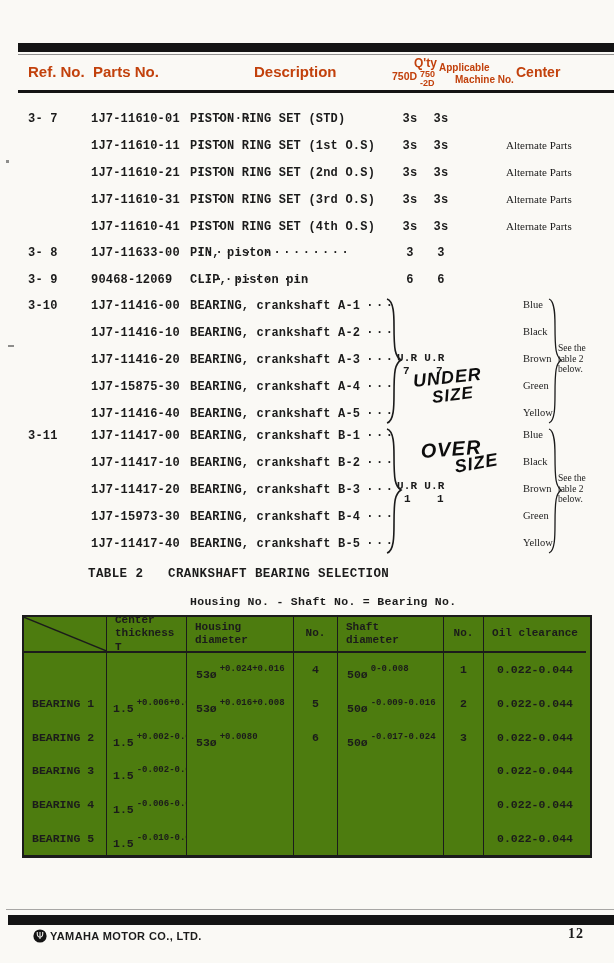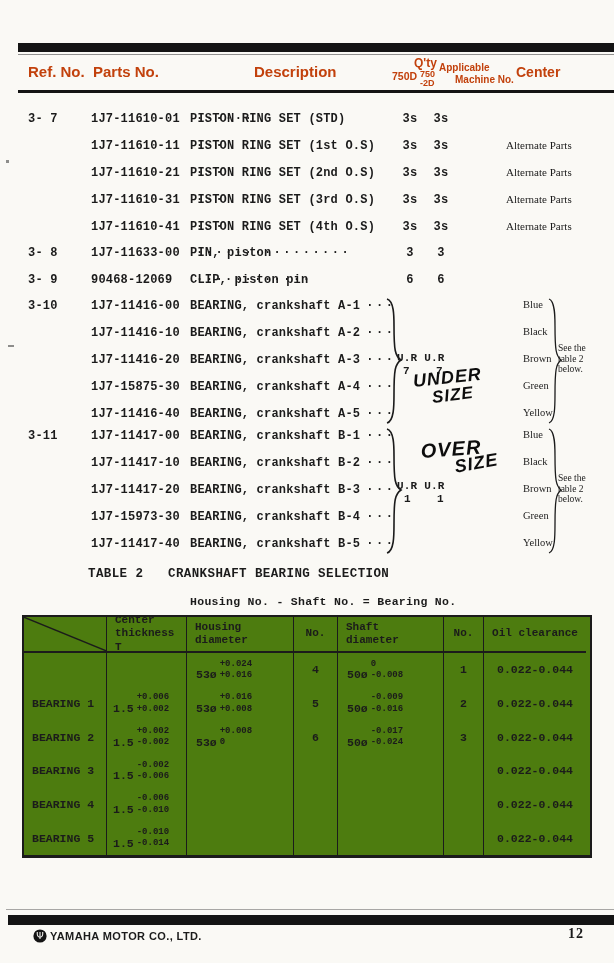--- a/index.html
+++ b/index.html
@@ -47,21 +47,21 @@
       grid-template-rows:36px repeat(6,33.7px);}
   .t2 .cell{position:relative;display:flex;align-items:center;font-family:"Liberation Mono",monospace;
             font-weight:700;font-size:11.5px;overflow:hidden;}
   .t2 .br{border-right:1.6px solid #1b1b1b;}
   .t2 .hb{border-bottom:2px solid #1b1b1b;}
   .t2 .hdr{font-size:11px;white-space:pre-line;line-height:1.2;padding-left:8px;}
   .t2 .ctr{justify-content:center;padding-left:0;}
   .t2 .lbl{padding-left:8px;font-size:11.5px;}
   .dim{display:flex;align-items:center;gap:3px;padding-left:9px;}
   .dim .base{font-size:11.5px;margin-top:10px;}
-  .stk{display:flex;flex-direction:column;font-size:9px;line-height:1.25;font-weight:700;}
+  .stk{display:flex;flex-direction:row;font-size:9px;line-height:1.25;font-weight:700;}
   
   .footco{font-family:"Liberation Sans",sans-serif;font-weight:700;font-size:11px;letter-spacing:.4px;}
   .pageno{font-family:"Liberation Serif",serif;font-weight:700;font-size:14px;letter-spacing:1px;}
   .speck{background:#444;opacity:.6;}
 </style>
 </head>
 <body>
 
 <div class="page">
 

